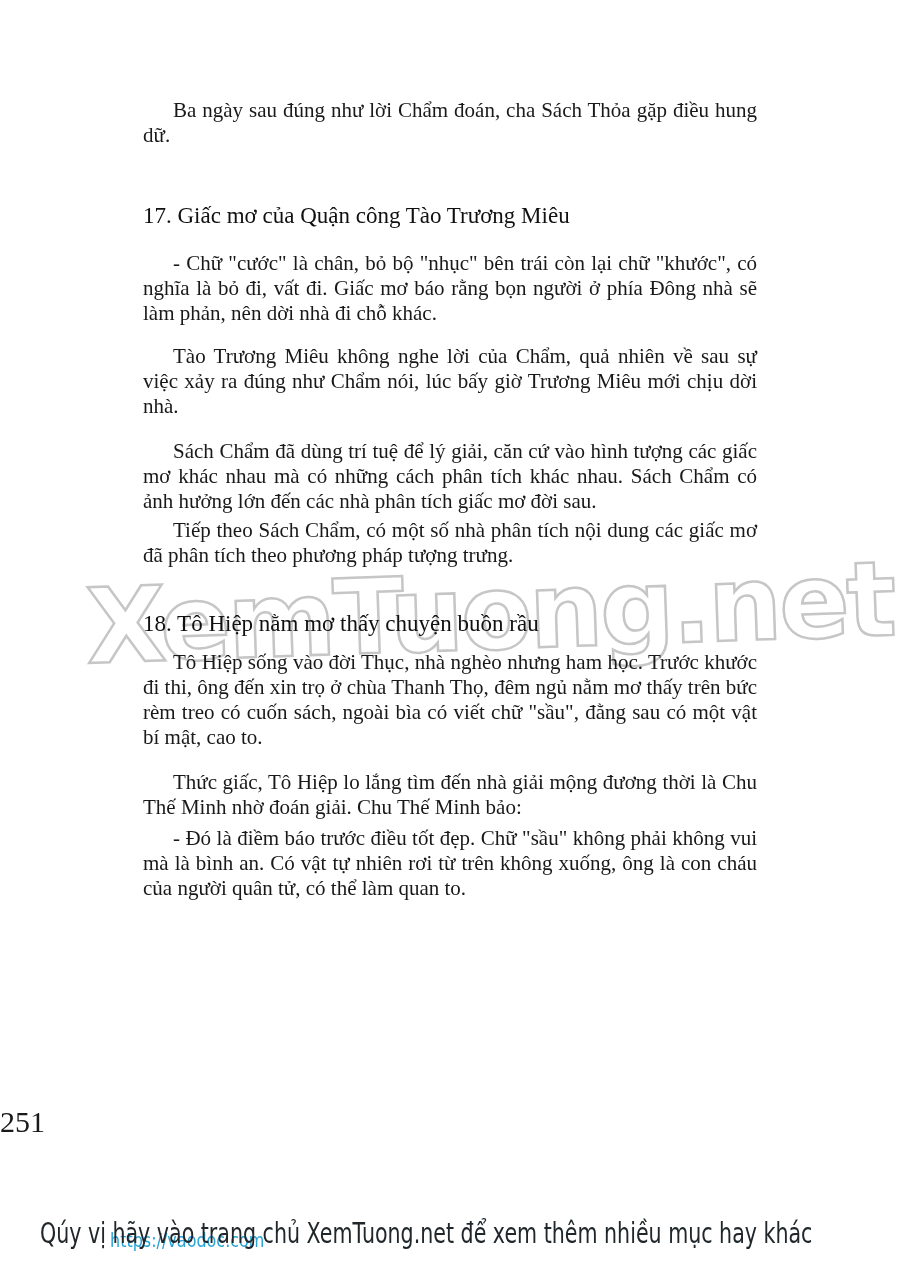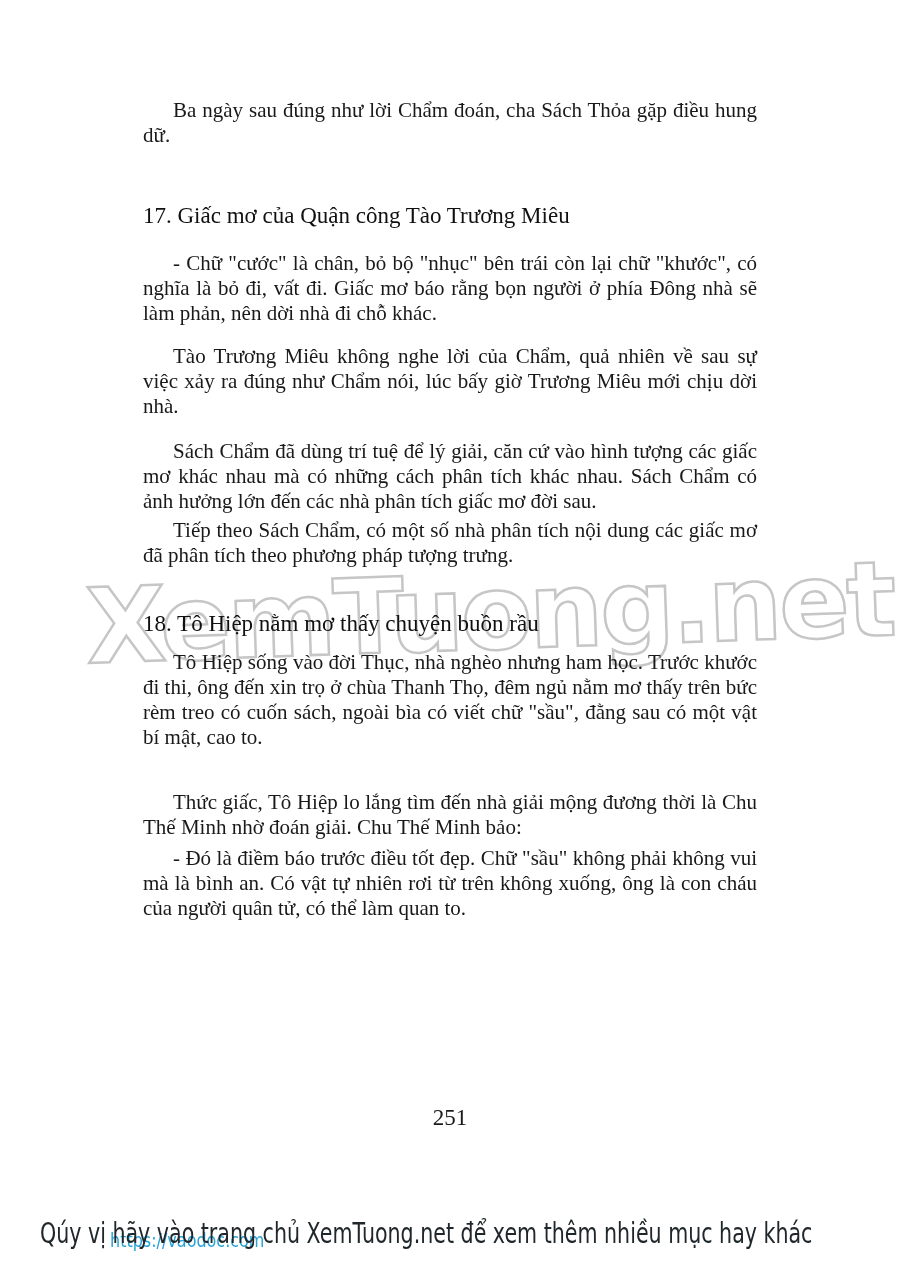--- a/index.html
+++ b/index.html
@@ -60,29 +60,28 @@
   .b0{margin-top:0;}
   .b1{margin-top:48px;}
   .b2{margin-top:6px;}
   .b3{margin-top:13px;text-align:left;}
   .b4{margin-top:15px;}
   .b5{margin-top:18px;}
   .b6{margin-top:20px;}
   .b7{margin-top:4px;}
   .b8{margin-top:36px;}
   .b9{margin-top:6px;}
-  .b10{margin-top:40px;}
+  .b10{margin-top:20px;}
   .b11{margin-top:6px;}
   
   .page-number{
     position:absolute;
     left:0;right:0;
     top:1105px;
-    text-align:center;
-    font-size:23px;
+    font-size:30px;
     color:#1a1a1a;
     z-index:1;
     font-family:Liberation Serif, serif;
   }
   
   .footer{
     position:absolute;
     left:0;top:1198px;
     width:836px;height:60px;
     z-index:2;

